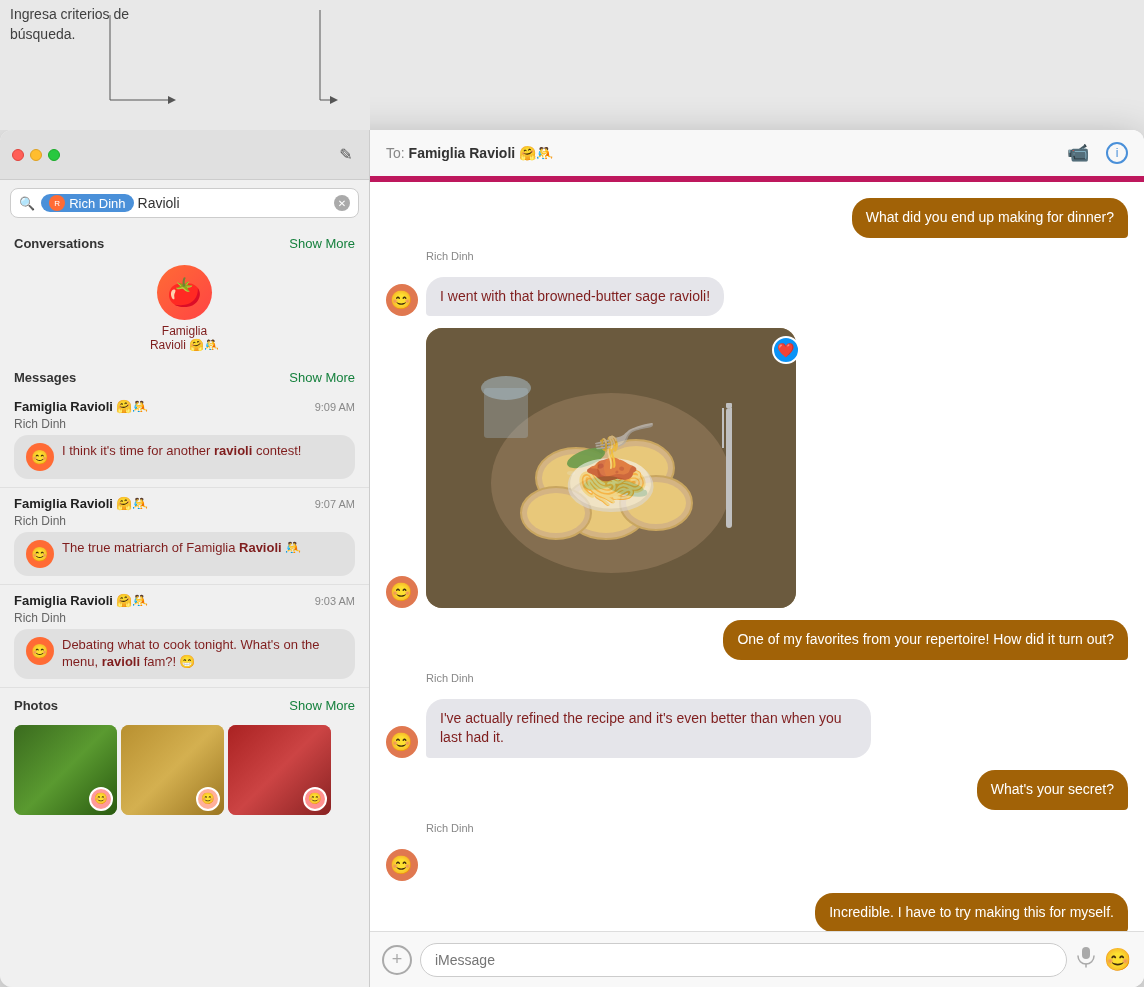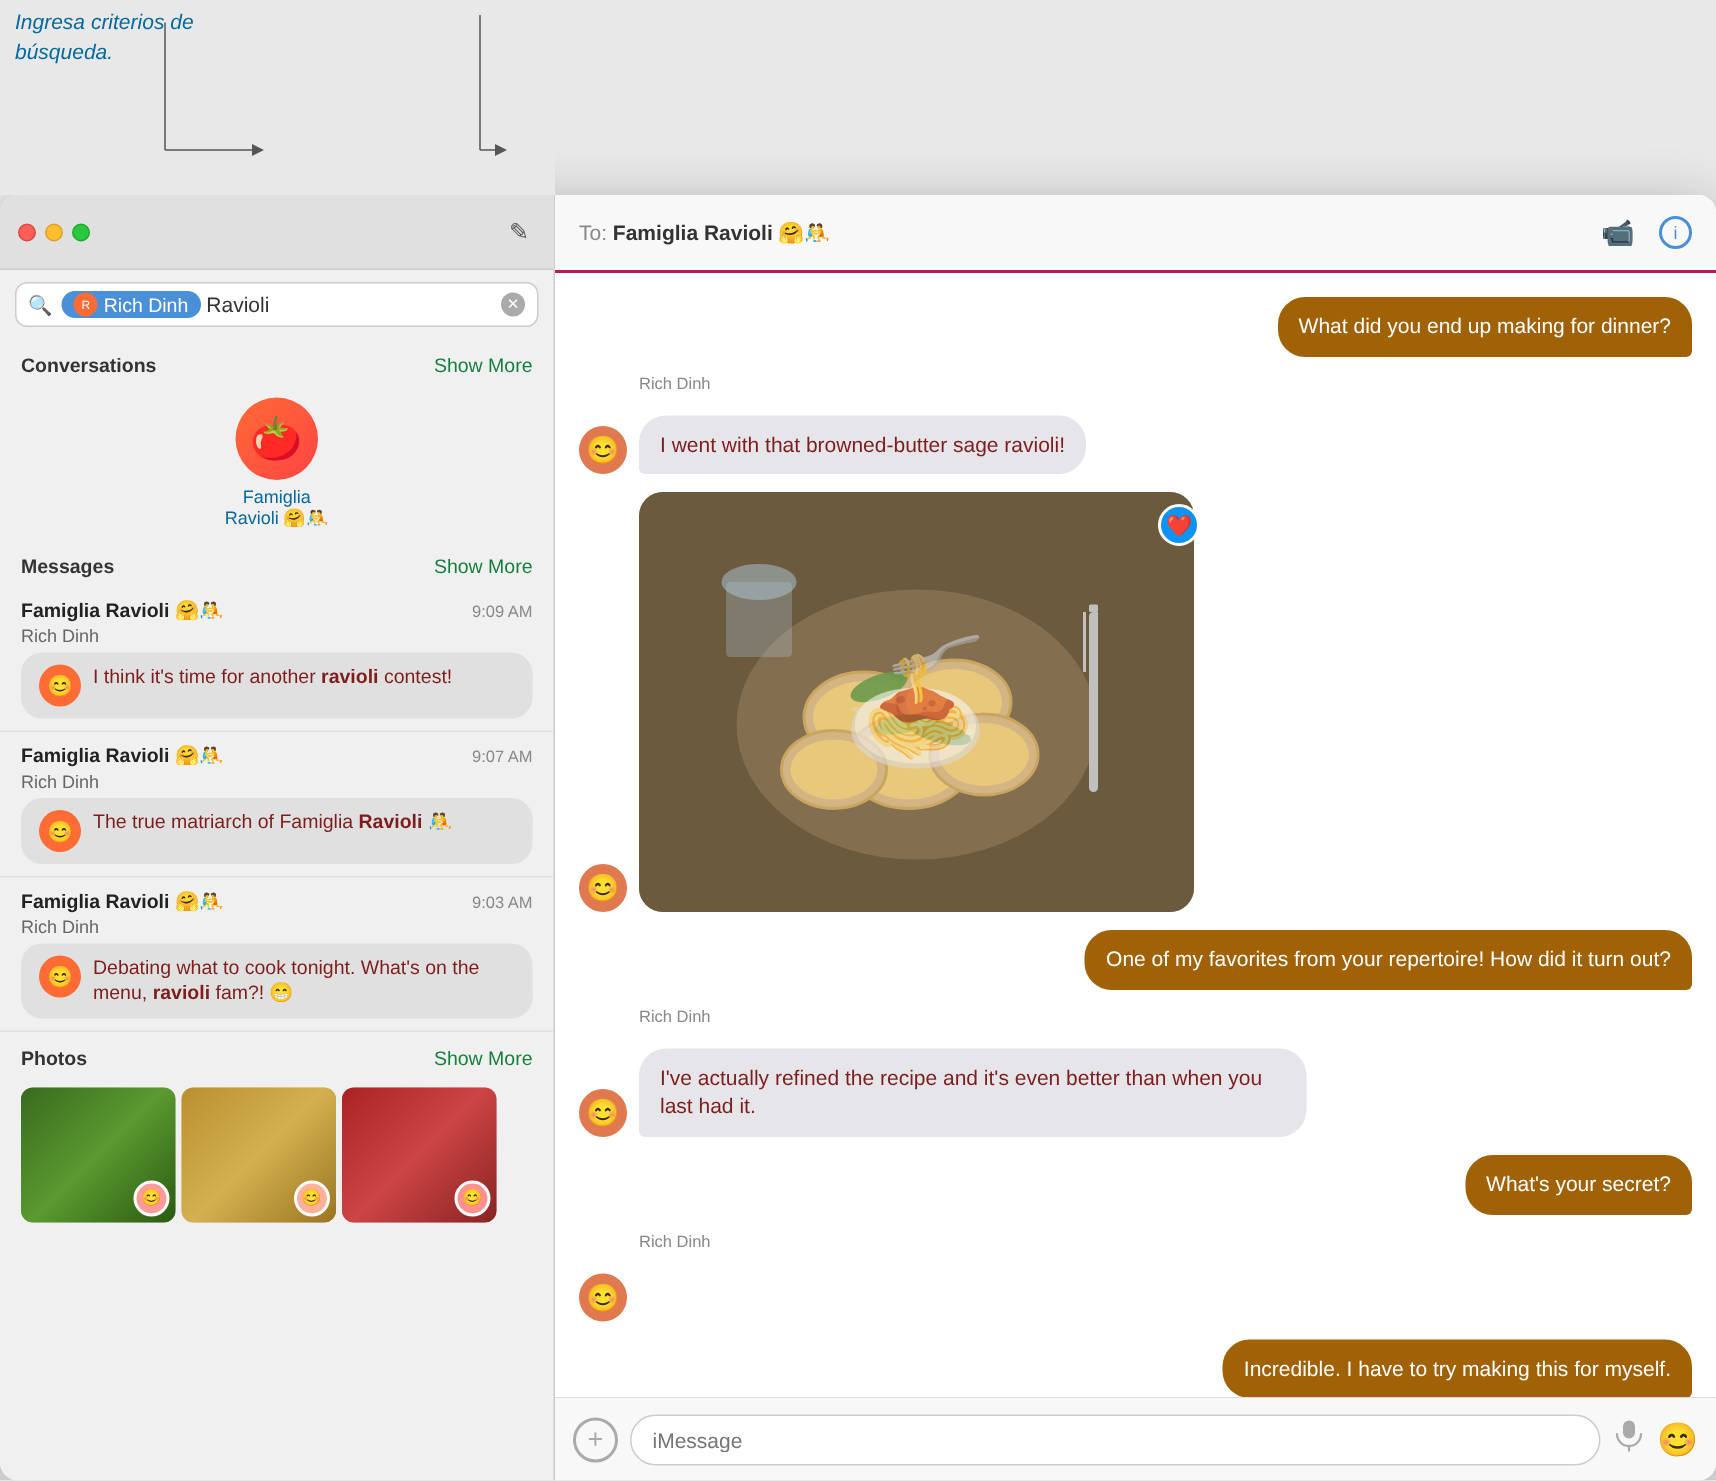--- a/index.html
+++ b/index.html
@@ -18,23 +18,22 @@
       top: 0;
       left: 0;
       width: 370px;
       height: 130px;
       background: #e8e8e8;
       z-index: 10;
     }
     .annotation-text {
       position: absolute;
       font-size: 14px;
-      color: #0369a1;
+      color: #404040;
       line-height: 1.4;
-      font-style: italic;
     }
 
     
     .app-window {
       position: absolute;
       top: 130px;
       left: 0;
       width: 1144px;
       height: 857px;
       display: flex;
@@ -197,21 +196,21 @@
       display: flex;
       align-items: center;
       justify-content: center;
       font-size: 28px;
       margin-bottom: 4px;
       overflow: hidden;
     }
 
     .conv-name {
       font-size: 12px;
-      color: #0369a1;
+      color: #7f1d1d;
       text-align: center;
     }
 
     
     .message-item {
       padding: 8px 14px;
       border-bottom: 1px solid #e0e0e0;
       cursor: pointer;
     }
 
@@ -294,21 +293,21 @@
     .chat-area {
       flex: 1;
       background: #fff;
       display: flex;
       flex-direction: column;
     }
 
     .chat-header {
       height: 52px;
       background: #f8f8f8;
-      border-bottom: 2px solid #be185d;
+      border-bottom: 6px solid #be185d;
       display: flex;
       align-items: center;
       padding: 0 16px;
     }
 
     .chat-title {
       flex: 1;
       font-size: 14px;
       color: #333;
     }

